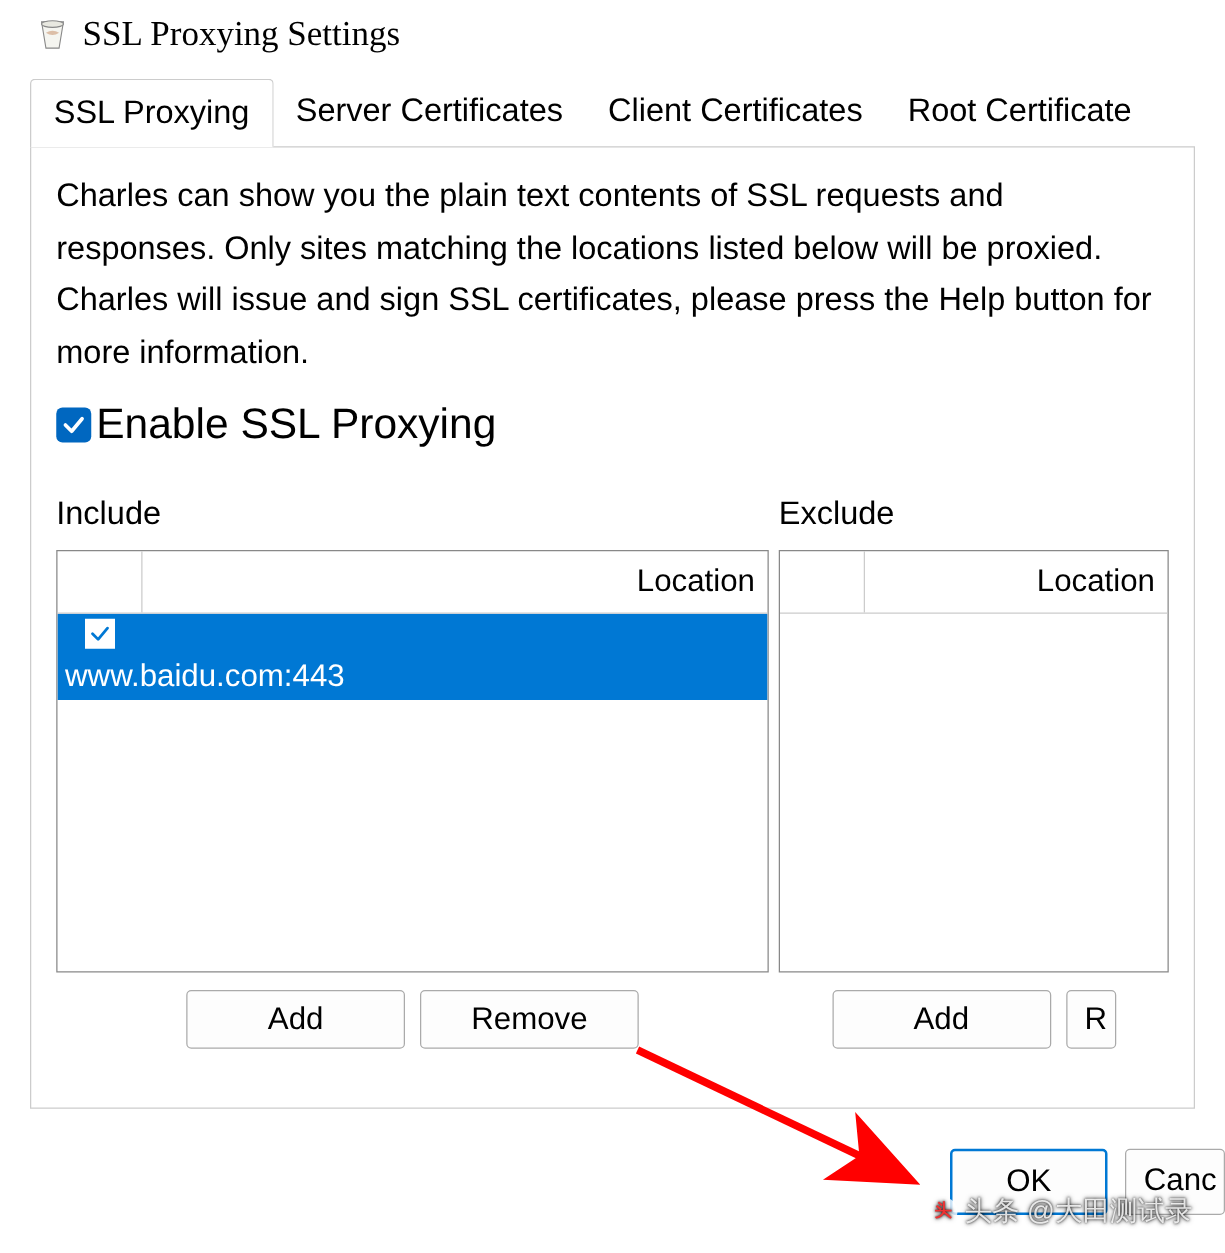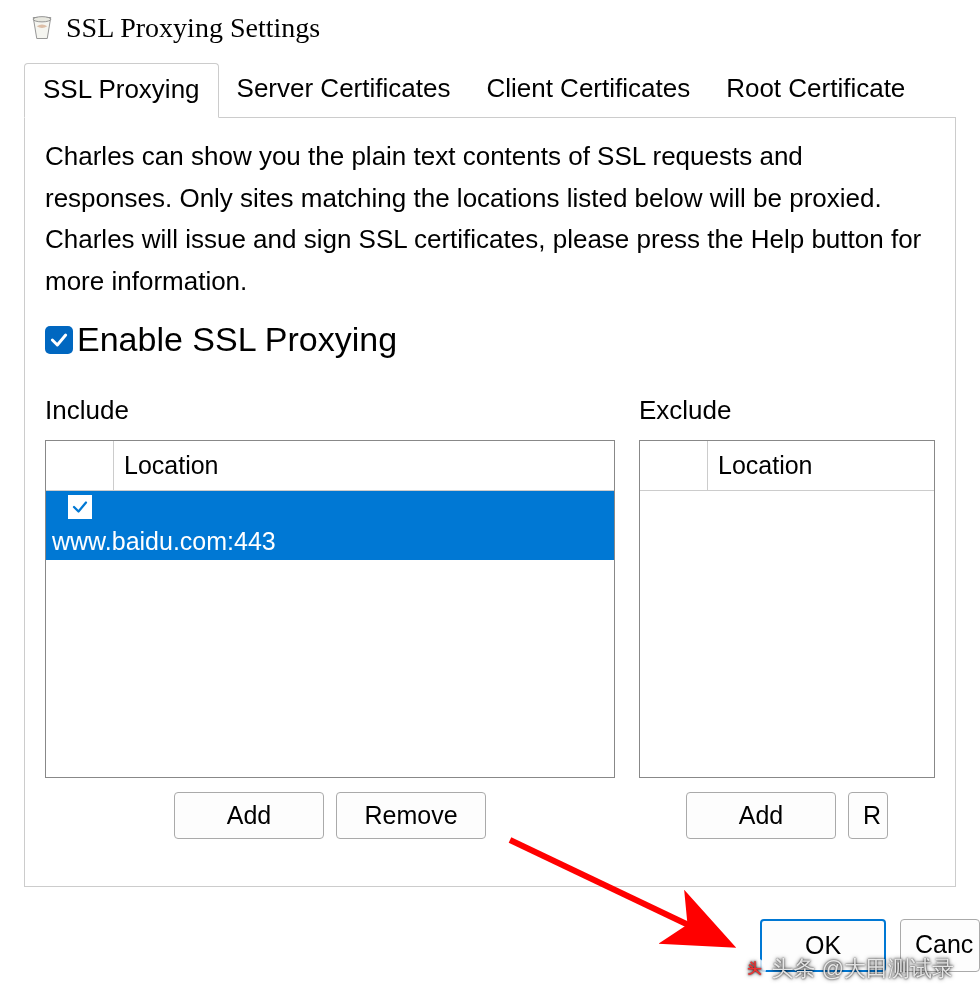--- a/index.html
+++ b/index.html
@@ -71,21 +71,21 @@
       background: #0067c0;
       border-radius: 5px;
       display: flex;
       align-items: center;
       justify-content: center;
       color: #fff;
       cursor: pointer;
     }
     .columns {
       display: flex;
-      gap: 24px;
+      gap: 8px;
       margin-top: 28px;
     }
     .column {
       display: flex;
       flex-direction: column;
     }
     .column.include { flex: 0 0 570px; }
     .column.exclude { flex: 1; min-width: 0; }
     .column-label {
       font-size: 26px;
@@ -104,20 +104,21 @@
       font-size: 25px;
     }
     .list-header .checkcol {
       width: 68px;
       border-right: 1px solid #ccc;
       padding: 10px 4px;
     }
     .list-header .loccol {
       flex: 1;
       padding: 10px 10px;
+      text-align: right;
     }
     .list-body {
       flex: 1;
       overflow: auto;
     }
     .list-row {
       display: flex;
       align-items: stretch;
       font-size: 25px;
       cursor: pointer;
@@ -154,21 +155,21 @@
       display: flex;
       gap: 12px;
       justify-content: center;
       margin-top: 14px;
     }
     .btn {
       border: 1px solid #aaa;
       background: #fdfdfd;
       font-size: 25px;
       padding: 8px 0;
-      width: 150px;
+      width: 175px;
       text-align: center;
       border-radius: 4px;
       cursor: pointer;
     }
     .dialog-buttons {
       position: absolute;
       bottom: 30px;
       right: 0;
       display: flex;
       gap: 14px;

